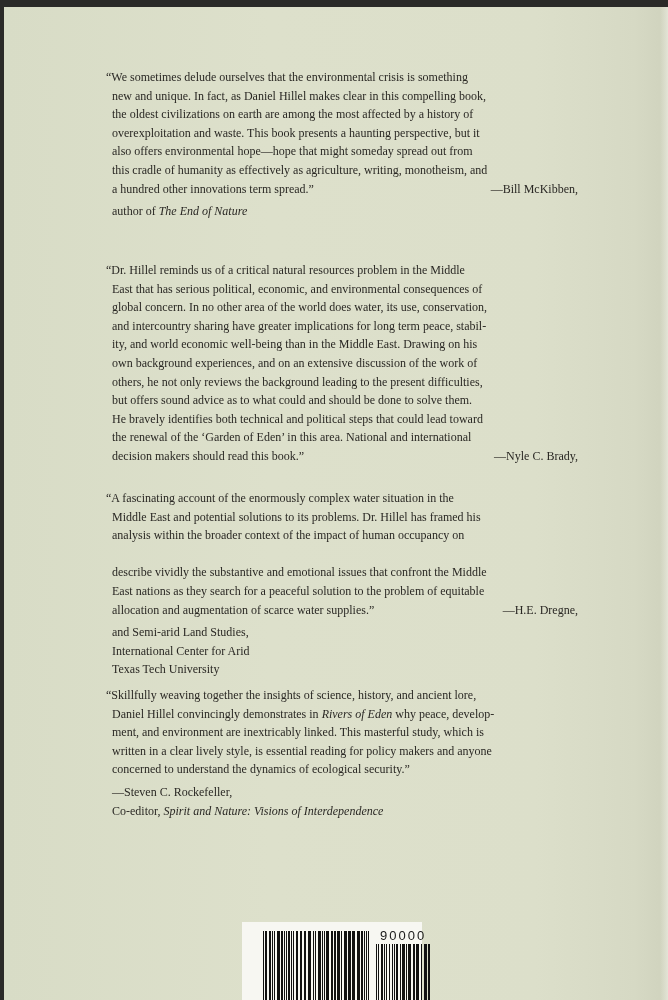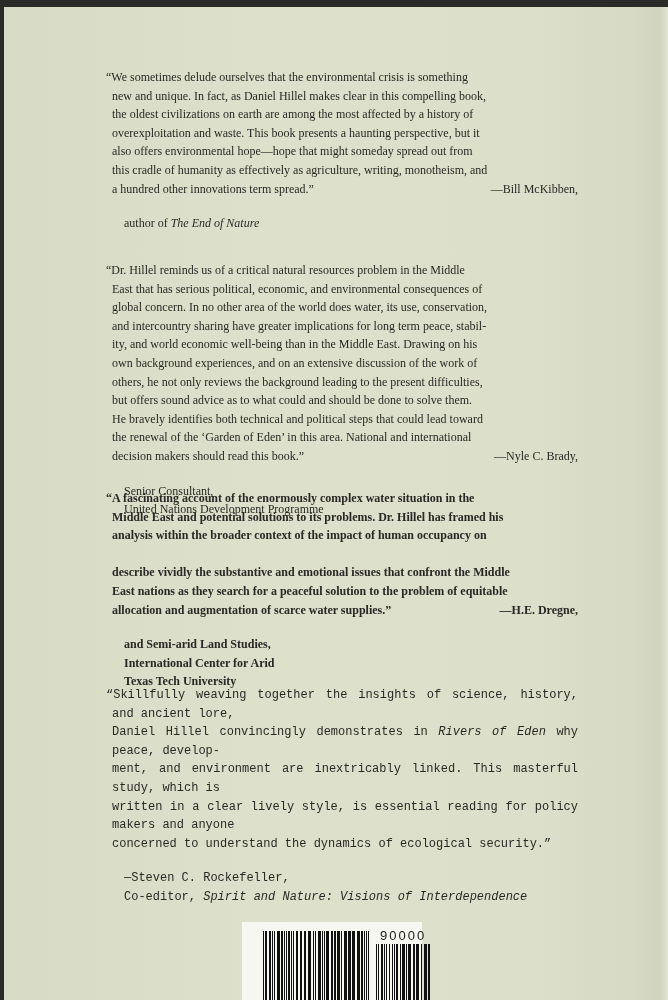--- a/index.html
+++ b/index.html
@@ -47,31 +47,31 @@
       text-indent: -6px;
       padding-left: 4px;
     }
     .blurb .quote .last-line {
       display: flex;
       justify-content: space-between;
       text-indent: 0;
     }
     .attrib {
       text-align: right;
-      margin: 16px;
+      margin: 4px;
     }
     .attrib-line {
       display: block;
       text-align: right;
     }
     em { font-style: italic; }
     #blurb-1 { top: 61px; }
     #blurb-2 { top: 254px; }
-    #blurb-3 { top: 482px; font-weight: bold; }
-    #blurb-4 { top: 679px; font-family: Liberation Mono, monospace; }
+    #blurb-3 { top: 482px; }
+    #blurb-4 { top: 679px; }
 
     .barcode-label {
       position: absolute;
       left: 238px;
       top: 889px;
       width: 180px;
       height: 130px;
       background: #f7f7f2;
       margin-top: 26px;
     }
@@ -163,24 +163,20 @@
       <span>own background experiences, and on an extensive discussion of the work of</span><br>
       <span>others, he not only reviews the background leading to the present difficulties,</span><br>
       <span>but offers sound advice as to what could and should be done to solve them.</span><br>
       <span>He bravely identifies both technical and political steps that could lead toward</span><br>
       <span>the renewal of the ‘Garden of Eden’ in this area. National and international</span>
       <div class="last-line">
         <span>decision makers should read this book.”</span>
         <span>—Nyle C. Brady,</span>
       </div>
     </div>
-    <p class="attrib">
-      <span class="attrib-line">Senior Consultant,</span>
-      <span class="attrib-line">United Nations Development Programme</span>
-    </p>
   </div>
 
   <div class="blurb" id="blurb-3">
     <div class="quote">
       <span>“A fascinating account of the enormously complex water situation in the</span><br>
       <span>Middle East and potential solutions to its problems. Dr. Hillel has framed his</span><br>
       <span>analysis within the broader context of the impact of human occupancy on</span><br>
       <br>
       <span>describe vividly the substantive and emotional issues that confront the Middle</span><br>
       <span>East nations as they search for a peaceful solution to the problem of equitable</span>

